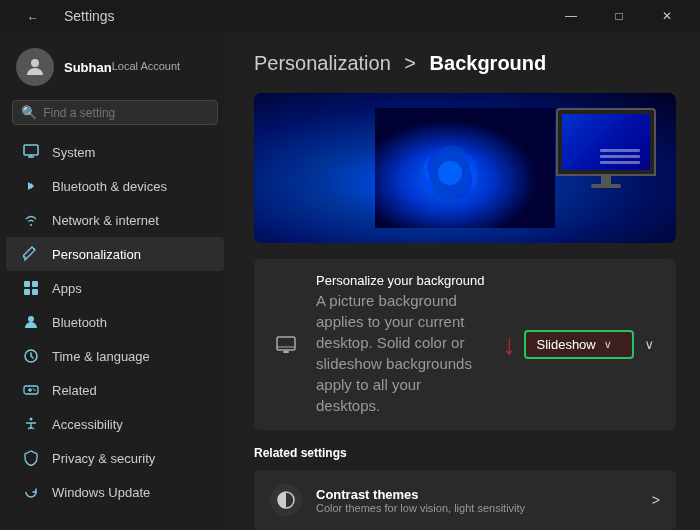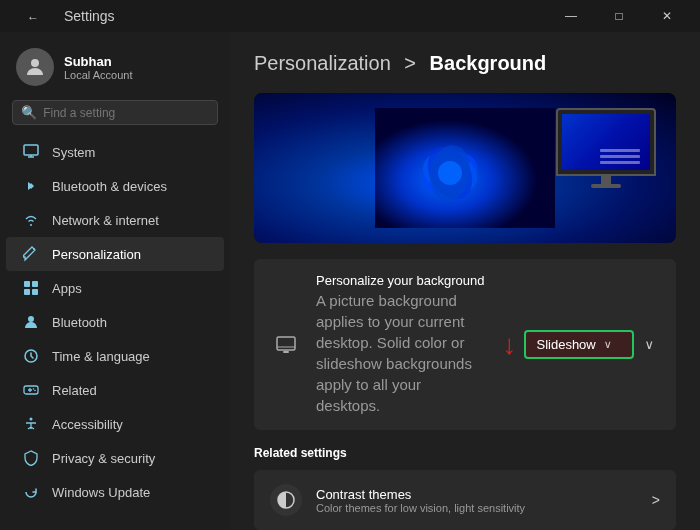--- a/index.html
+++ b/index.html
@@ -76,21 +76,21 @@
       height: 38px;
       border-radius: 50%;
       background: #555;
       display: flex;
       align-items: center;
       justify-content: center;
       font-size: 18px;
       color: #ccc;
       flex-shrink: 0;
     }
-    .user-info { display: flex; flex-direction: column; }
+    .user-info { display: flex; flex-direction: row; }
     .user-name { font-size: 13px; font-weight: 600; }
     .user-role { font-size: 11px; color: #aaa; }
 
     .search-box {
       margin: 0 12px 10px 12px;
       background: #2d2d2d;
       border: 1px solid #444;
       border-radius: 4px;
       display: flex;
       align-items: center;
@@ -325,21 +325,21 @@
       height: 32px;
       border-radius: 50%;
       background: #333;
       display: flex;
       align-items: center;
       justify-content: center;
       font-size: 16px;
       flex-shrink: 0;
     }
     .related-item-text { flex: 1; }
-    .related-item-title { font-size: 13px; font-weight: 400; }
+    .related-item-title { font-size: 13px; font-weight: 700; }
     .related-item-desc { font-size: 11px; color: #999; }
     .chevron-right { color: #ccc; font-size: 14px; }
   </style>
 </head>
 <body>
 
 <div class="titlebar">
   <div class="titlebar-left">
     <button class="titlebar-btn">
       <span>←</span>

